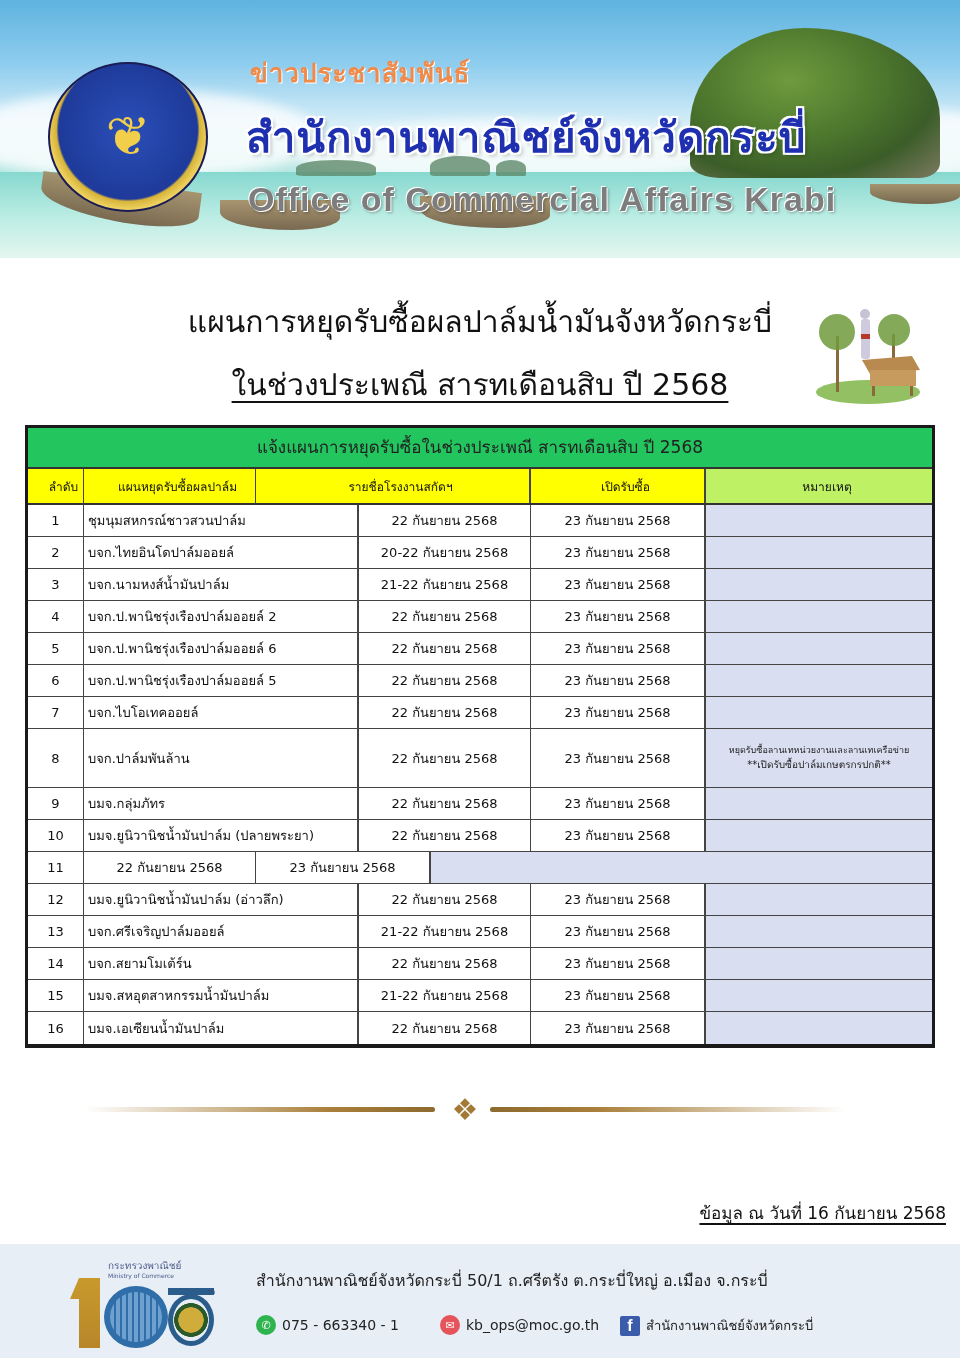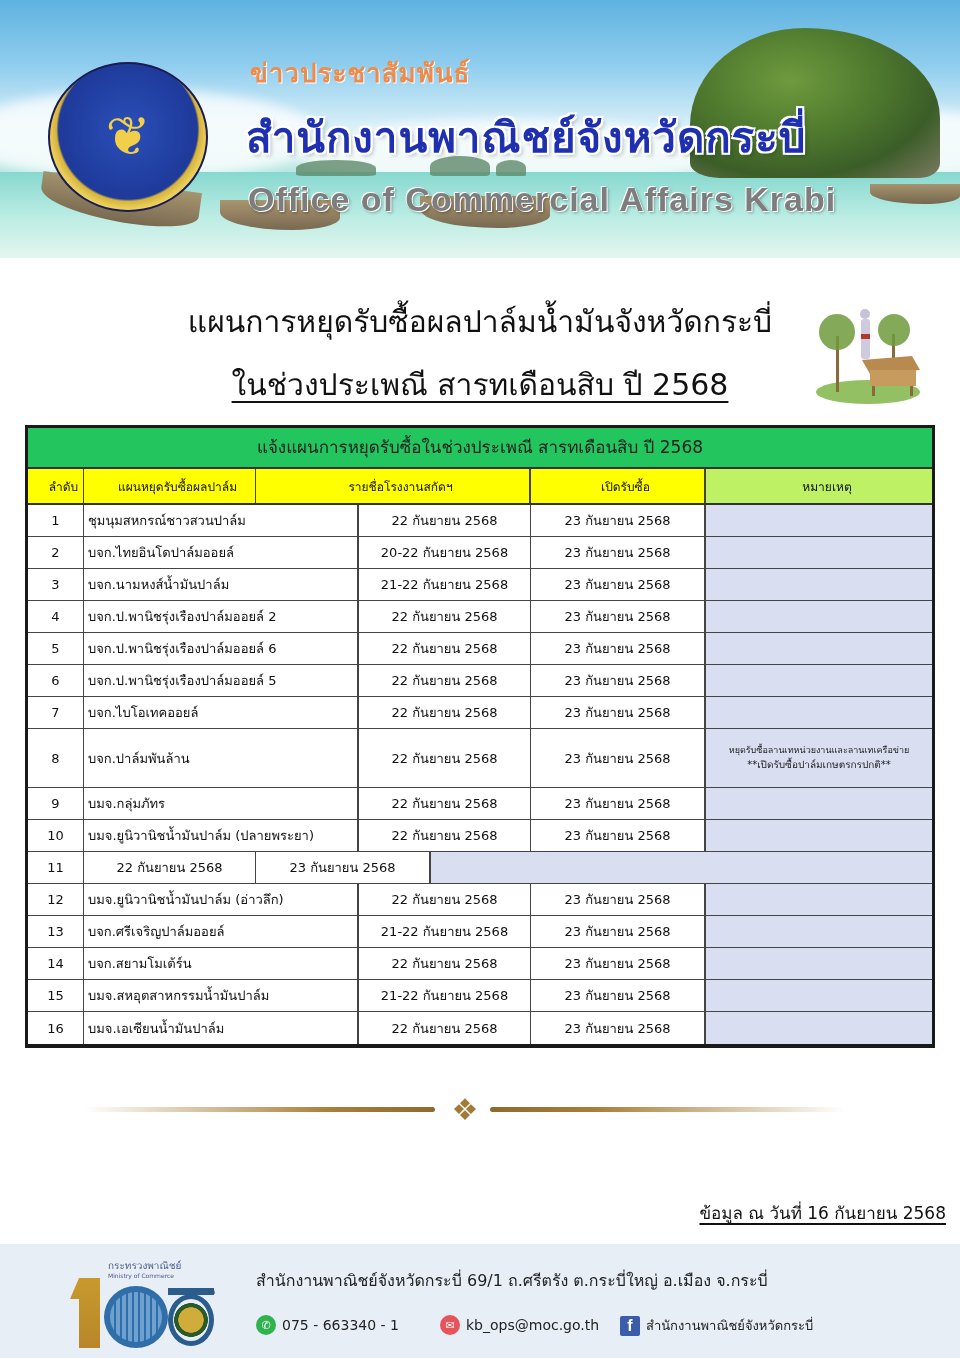--- a/index.html
+++ b/index.html
@@ -378,21 +378,21 @@
   <div class="moc-logo">
     <div class="ministry-th">กระทรวงพาณิชย์</div>
     <div class="ministry-en">Ministry of Commerce</div>
     <div class="one"></div>
     <div class="zero"></div>
     <div class="five-top"></div>
     <div class="five"></div>
     <div class="th">th</div>
   </div>
 
-  <div class="footer-address">สำนักงานพาณิชย์จังหวัดกระบี่ 69/1 ถ.ศรีตรัง ต.กระบี่ใหญ่ อ.เมือง จ.กระบี่</div>
+  <div class="footer-address">สำนักงานพาณิชย์จังหวัดกระบี่ 50/1 ถ.ศรีตรัง ต.กระบี่ใหญ่ อ.เมือง จ.กระบี่</div>
 
   <div class="contact phone">
     <span class="ic phone">✆</span>
     <span>075 - 663340 - 1</span>
   </div>
   <div class="contact mail">
     <span class="ic mail">✉</span>
     <span>kb_ops@moc.go.th</span>
   </div>
   <div class="contact fb">

